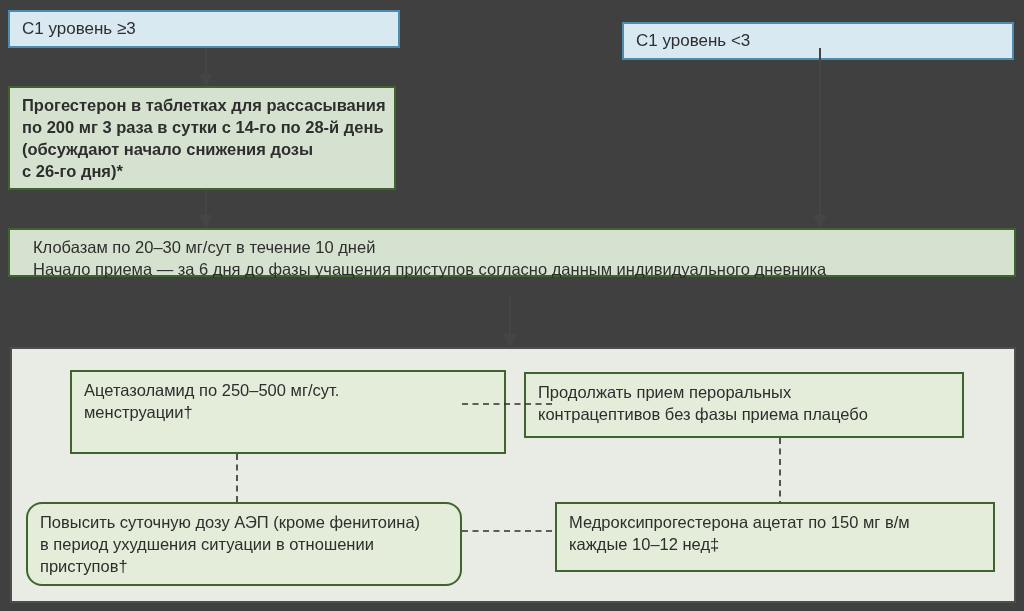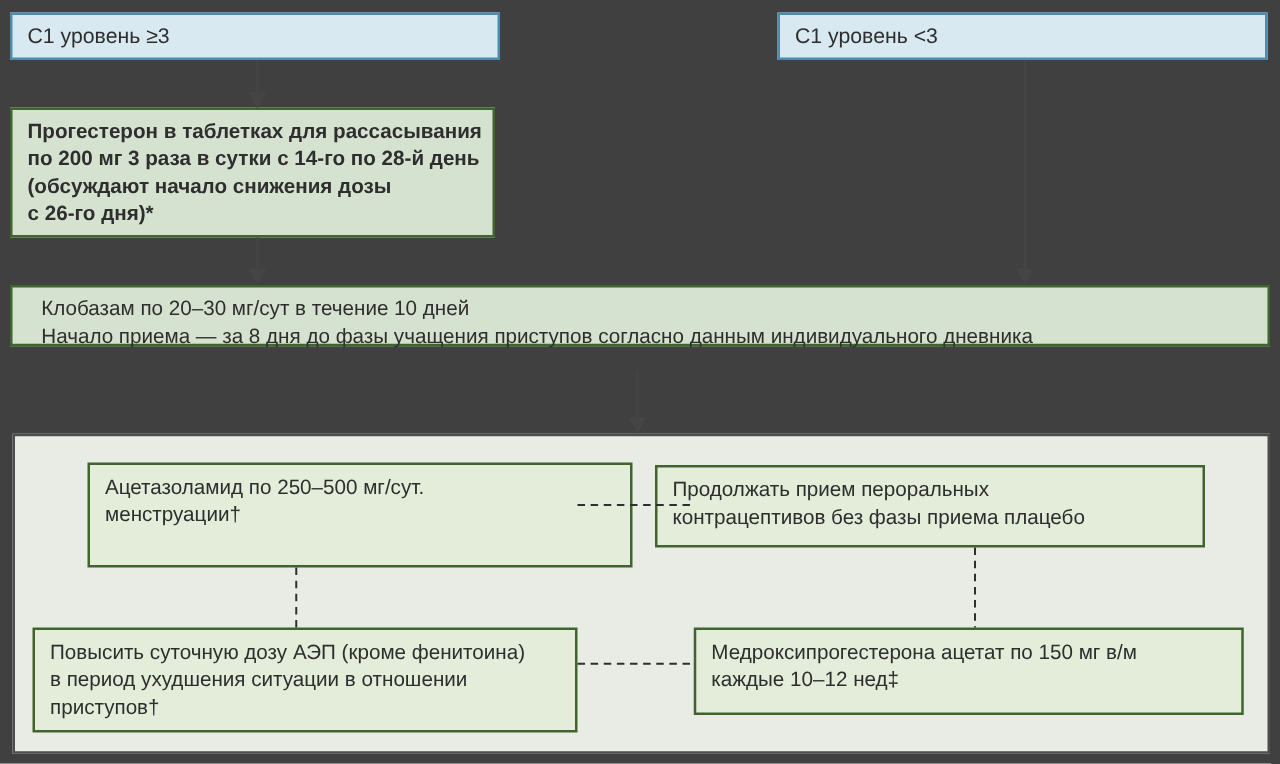--- a/index.html
+++ b/index.html
@@ -31,49 +31,49 @@
   .line { white-space:nowrap; }
 </style>
 </head>
 <body>
 
 <div id="canvas">
 
   <div class="box blue" style="left:8px; top:10px; width:392px; height:38px;">
     <span class="line">C1 уровень ≥3</span>
   </div>
-  <div class="box blue" style="left:622px; top:10px; width:392px; height:38px;">
+  <div class="box blue" style="left:622px; top:22px; width:392px; height:38px;">
     <span class="line">C1 уровень &lt;3</span>
   </div>
 
   <div class="box green" style="left:8px; top:86px; width:388px; height:104px;font-weight:bold;">
     <div class="line">Прогестерон в таблетках для рассасывания</div>
     <div class="line">по 200 мг 3 раза в сутки с 14-го по 28-й день</div>
     <div class="line">(обсуждают начало снижения дозы</div>
     <div class="line">с 26-го дня)*</div>
   </div>
 
   <div class="box green" style="left:8px; top:228px; width:1008px; height:49px;padding-left:23px;">
     <div class="line">Клобазам по 20–30 мг/сут в течение 10 дней</div>
-    <div class="line">Начало приема — за 8 дня до фазы учащения приступов согласно данным индивидуального дневника</div>
+    <div class="line">Начало приема — за 6 дня до фазы учащения приступов согласно данным индивидуального дневника</div>
   </div>
 
   <div class="box group" style="left:10px; top:347px; width:1006px; height:256px;"></div>
 
   <div class="box inner" style="left:26px; top:370px; width:436px; height:84px;margin-left:44px;">
     <div class="line">Ацетазоламид по 250–500 мг/сут.</div>
     <div class="line">менструации†</div>
   </div>
 
   <div class="box inner" style="left:524px; top:372px; width:440px; height:66px;">
     <div class="line">Продолжать прием пероральных</div>
     <div class="line">контрацептивов без фазы приема плацебо</div>
   </div>
 
-  <div class="box inner" style="left:26px; top:502px; width:436px; height:84px;">
+  <div class="box inner" style="left:26px; top:502px; width:436px; height:84px;border-radius:16px;">
     <div class="line">Повысить суточную дозу АЭП (кроме фенитоина)</div>
     <div class="line">в период ухудшения ситуации в отношении</div>
     <div class="line">приступов†</div>
   </div>
 
   <div class="box inner" style="left:555px; top:502px; width:440px; height:70px;">
     <div class="line">Медроксипрогестерона ацетат по 150 мг в/м</div>
     <div class="line">каждые 10–12 нед‡</div>
   </div>
 

